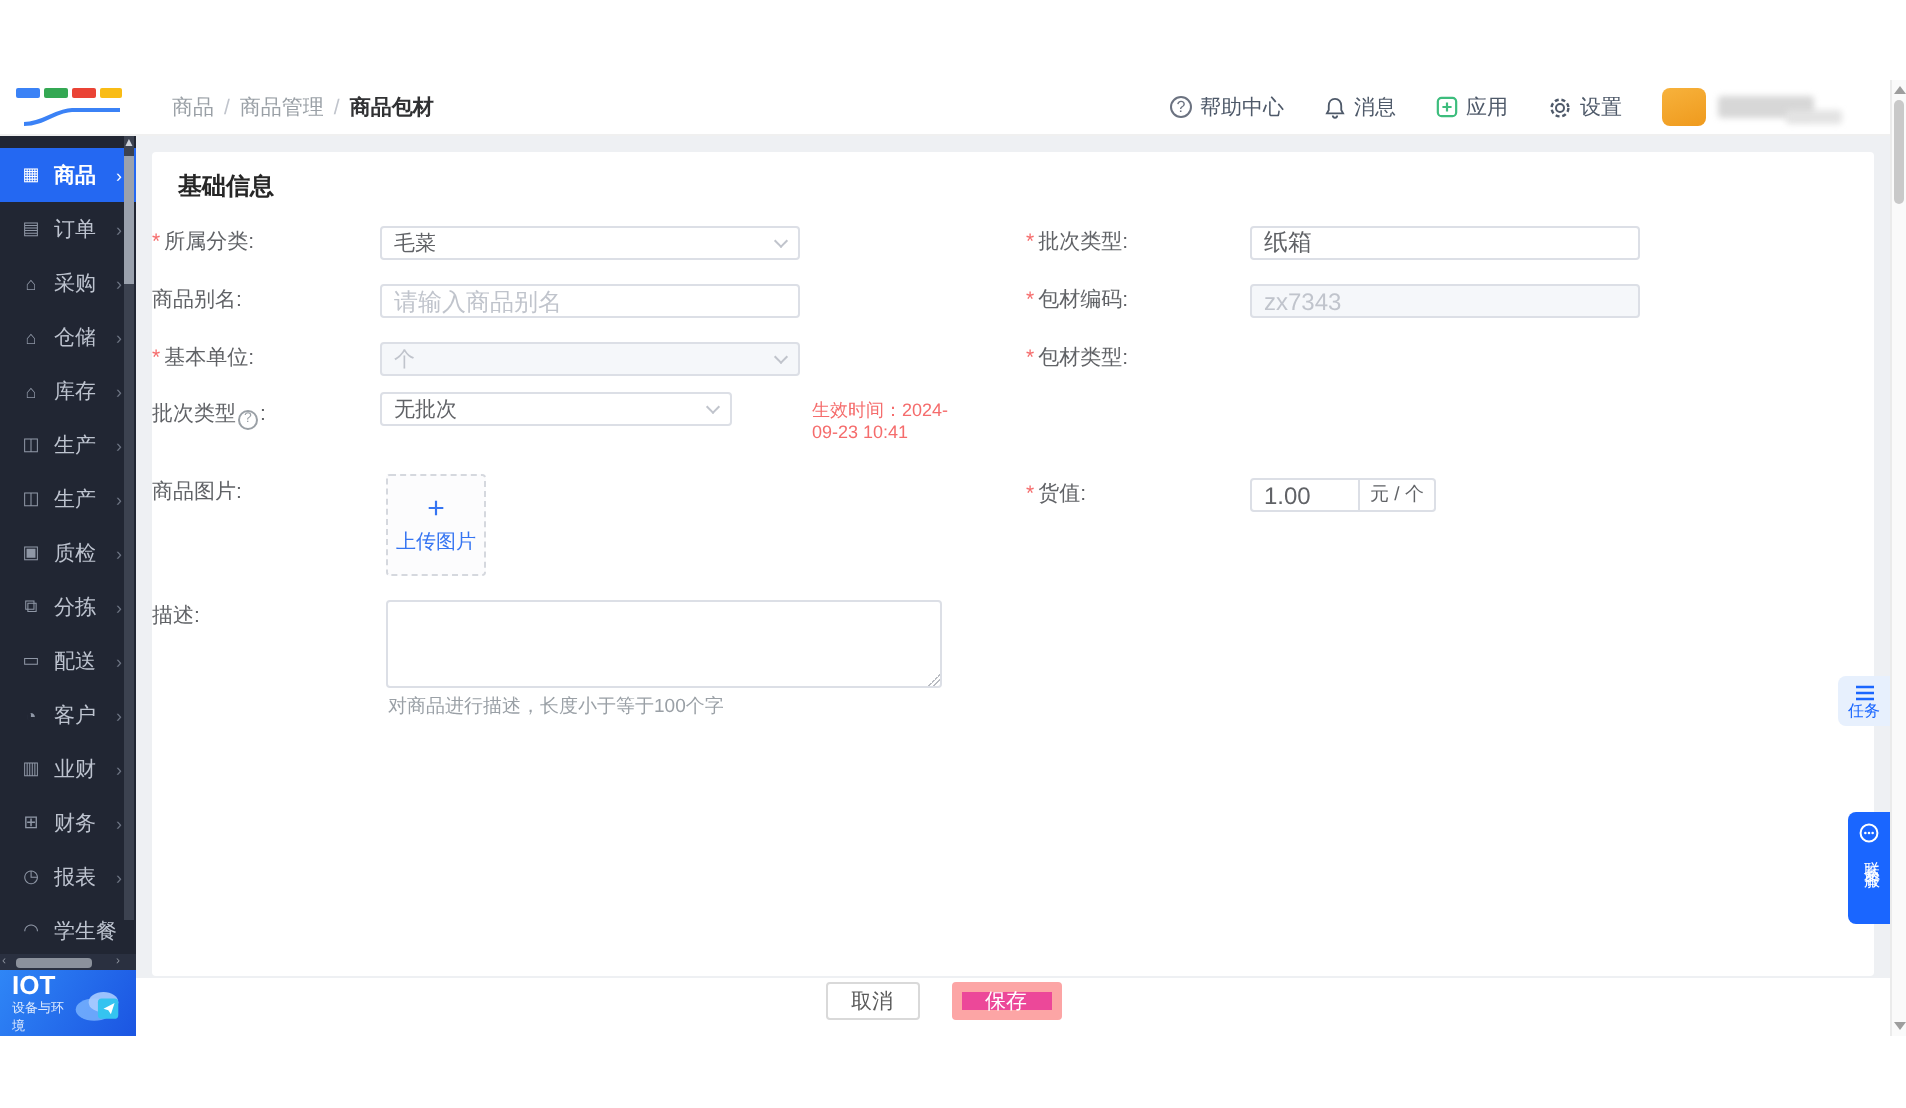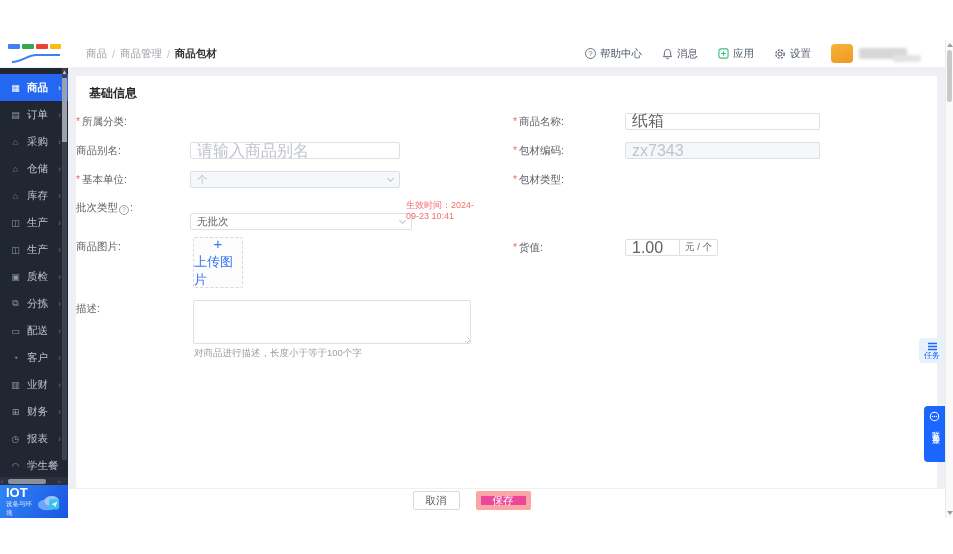--- a/index.html
+++ b/index.html
@@ -52,35 +52,35 @@
   .main { position:absolute; left:68px; top:28px; width:877px; height:450px; display:flex; flex-direction:column; }
   .content-wrap { flex:1; background:#eef0f3; padding:8px 8px 0 8px; }
   .card { position:relative; background:#fff; border-radius:2px; height:412px; }
   .sec-title { position:absolute; left:13px; top:9px; font-size:12px; font-weight:bold; color:#262626; }
 
   .lbl { position:absolute; height:17px; line-height:17px; font-size:10.5px; color:#606266; }
   .req { color:#f56c6c; margin-right:2px; }
   .ctl { position:absolute; height:17px; border:1px solid #dcdfe6; border-radius:2px; background:#fff;
     display:flex; align-items:center; padding:0 6px; font-size:10.5px; color:#606266; }
   .ctl.disabled { background:#f5f7fa; color:#c0c4cc; }
-  .ctl input { border:none; outline:none; width:100%; font-size:16px; color:#606266; background:transparent;
+  .ctl input { border:none; outline:none; width:100%; font-size:12px; color:#606266; background:transparent;
     font-family:inherit; }
   .ctl input::placeholder { color:#c0c4cc; }
   .ctl input:disabled { color:#c0c4cc; }
   .chev { width:5px; height:5px; border-left:1px solid #c0c4cc; border-bottom:1px solid #c0c4cc;
     transform:rotate(-45deg); margin-left:auto; margin-top:-3px; flex:none; }
   .info-circ { display:inline-flex; width:10px; height:10px; border:1px solid #9aa0a6; border-radius:50%;
     font-size:7px; color:#9aa0a6; align-items:center; justify-content:center; vertical-align:-1px; margin:0 1px; }
   .rednote { position:absolute; left:330px; top:124px; width:74px; font-size:9px; line-height:11px; color:#f56c6c; }
 
   .upload { position:absolute; left:117px; top:161px; width:50px; height:51px; border:1px dashed #d5d8de;
     border-radius:2px; background:#fcfcfd; display:flex; flex-direction:column; align-items:center;
     justify-content:center; cursor:pointer; }
   .up-plus { font-size:15px; color:#3574f2; line-height:14px; }
-  .up-txt { font-size:13px; color:#3574f2; margin-top:2px; }
+  .up-txt { font-size:10px; color:#3574f2; margin-top:2px; }
 
   .unitbox { position:absolute; left:604px; top:163px; width:38px; height:17px; border:1px solid #dcdfe6;
     border-left:none; border-radius:0 2px 2px 0; background:#fff; font-size:9.5px; color:#606266;
     display:flex; align-items:center; justify-content:center; }
 
   .desc-ta { position:absolute; left:117px; top:224px; width:278px; height:44px; border:1px solid #dcdfe6;
     border-radius:2px; background:#fff; resize:none; font-family:inherit; }
   .resize-grip { position:absolute; left:388px; top:261px; width:6px; height:6px;
     background:linear-gradient(135deg,transparent 50%,#b9bcc2 50%,#b9bcc2 58%,transparent 58%,transparent 70%,#b9bcc2 70%,#b9bcc2 78%,transparent 78%); }
   .hint { position:absolute; left:118px; top:271px; font-size:9.5px; color:#9aa0a6; }
@@ -267,22 +267,26 @@
   </div>
 
   <div class="main">
     <div class="content-wrap">
       <div class="card">
         <div class="sec-title">基础信息</div>
 
         <div class="lbl" style="left:0;top:37px;width:108px">
           <span class="req">*</span><span>所属分类:</span>
         </div>
+        <div class="ctl" style="left:114px;top:37px;width:210px">
+          <span>毛菜</span>
+          <span class="chev"></span>
+        </div>
         <div class="lbl" style="left:437px;top:37px;width:108px">
-          <span class="req">*</span><span>商品名称:</span>
+          <span class="req">*</span><span>批次类型:</span>
         </div>
         <div class="ctl" style="left:549px;top:37px;width:195px">
           <input value="纸箱" style="">
         </div>
 
         <div class="lbl" style="left:0;top:66px;width:108px">
           <span>商品别名:</span>
         </div>
         <div class="ctl" style="left:114px;top:66px;width:210px">
           <input placeholder="请输入商品别名" style="">
@@ -301,21 +305,21 @@
           <span>个</span>
           <span class="chev"></span>
         </div>
         <div class="lbl" style="left:437px;top:95px;width:108px">
           <span class="req">*</span><span>包材类型:</span>
         </div>
 
         <div class="lbl" style="left:0;top:123px;width:108px">
           <span>批次类型</span><span class="info-circ">?</span><span>:</span>
         </div>
-        <div class="ctl" style="left:114px;top:137px;width:222px">
+        <div class="ctl" style="left:114px;top:120px;width:176px">
           <span>无批次</span>
           <span class="chev"></span>
         </div>
         <div class="rednote">生效时间：2024-09-23 10:41</div>
 
         <div class="lbl" style="left:0;top:162px;width:108px">
           <span>商品图片:</span>
         </div>
         <div class="upload">
           <span class="up-plus">+</span>

